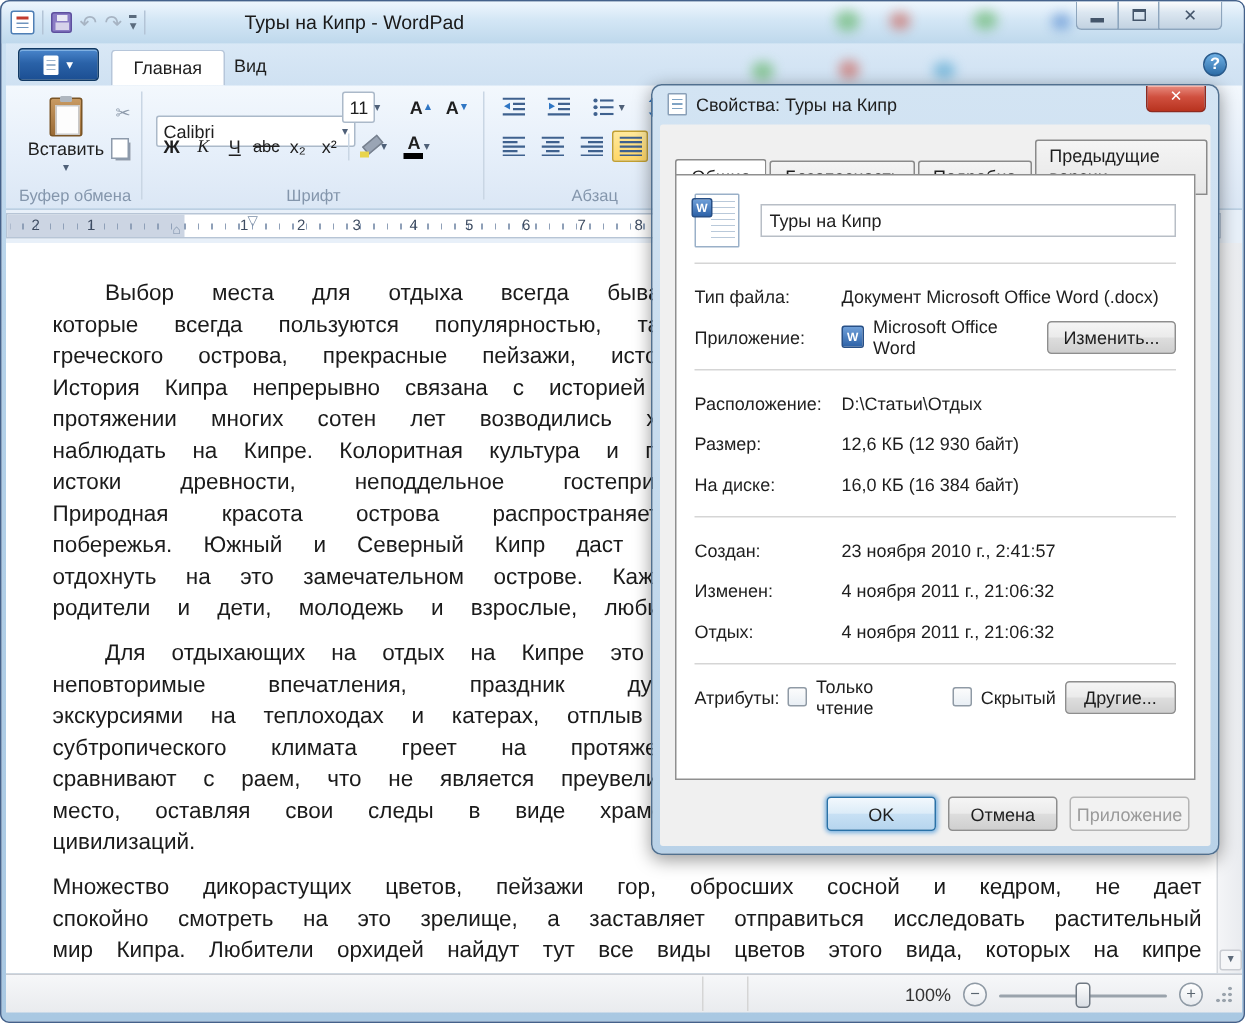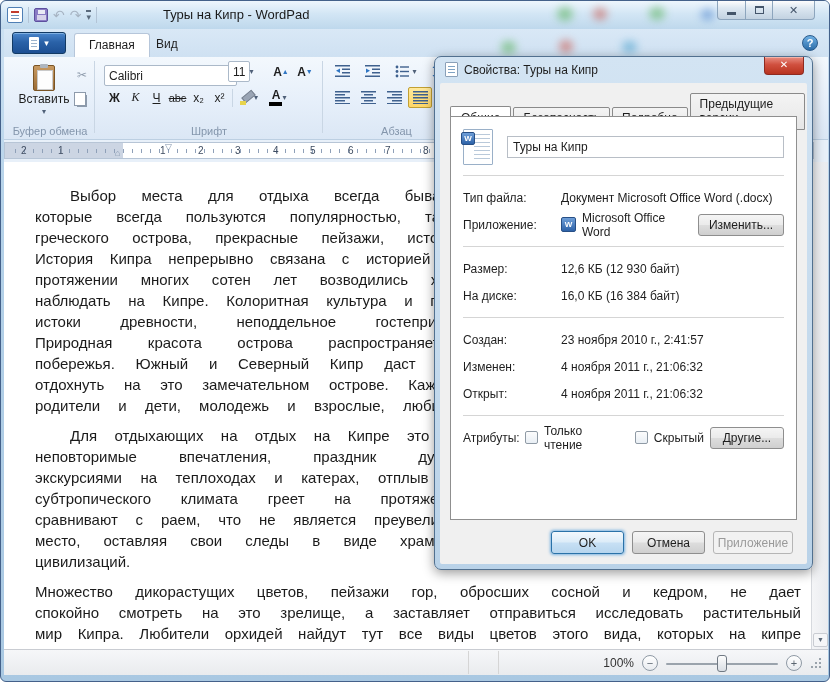--- a/index.html
+++ b/index.html
@@ -220,21 +220,21 @@
         <span class="scis">✂</span>
       </div>
       <div class="rbtn cutcopy" style="top:34px;">
         <span class="copy-ic"></span>
       </div>
       <div class="glabel">Буфер обмена</div>
     </div>
     <div class="gsep" style="left:90px;"></div>
 
     <div class="group" style="left:92px;width:226px;">
-      <div class="combo" style="position:absolute;left:8px;top:8px;width:133px;">
+      <div class="combo" style="position:absolute;left:8px;top:20px;width:133px;">
         <span>Calibri</span>
         <span class="car">▾</span>
       </div>
       <div class="combo" style="position:absolute;left:132px;top:4px;width:22px;">
         <span>11</span>
         <span class="car">▾</span>
       </div>
       <div class="rbtn growA" style="position:absolute;left:174px;top:4px;width:22px;height:21px;">
         <span>А</span>
           <sup>▲</sup>
@@ -457,38 +457,42 @@
           <span>Документ Microsoft Office Word (.docx)</span>
         </div>
         <div class="prow">
           <span class="plabel">Приложение:</span>
           <span class="wbadge small">W</span>
           <span>Microsoft Office Word</span>
           <button class="btn right" style="width:86px;">Изменить...</button>
         </div>
         <div class="hr"></div>
         <div class="prow">
+          <span class="plabel">Расположение:</span>
+          <span>D:\Статьи\Отдых</span>
+        </div>
+        <div class="prow">
           <span class="plabel">Размер:</span>
           <span>12,6 КБ (12 930 байт)</span>
         </div>
         <div class="prow">
           <span class="plabel">На диске:</span>
           <span>16,0 КБ (16 384 байт)</span>
         </div>
         <div class="hr"></div>
         <div class="prow">
           <span class="plabel">Создан:</span>
           <span>23 ноября 2010 г., 2:41:57</span>
         </div>
         <div class="prow">
           <span class="plabel">Изменен:</span>
           <span>4 ноября 2011 г., 21:06:32</span>
         </div>
         <div class="prow">
-          <span class="plabel">Открыт:</span>
+          <span class="plabel">Отдых:</span>
           <span>4 ноября 2011 г., 21:06:32</span>
         </div>
         <div class="hr"></div>
         <div class="prow">
           <span class="plabel" style="width:56px;">Атрибуты:</span>
           <span class="cb"></span>
           <span>Только чтение</span>
           <span style="width:14px;"></span>
           <span class="cb"></span>
           <span>Скрытый</span>

